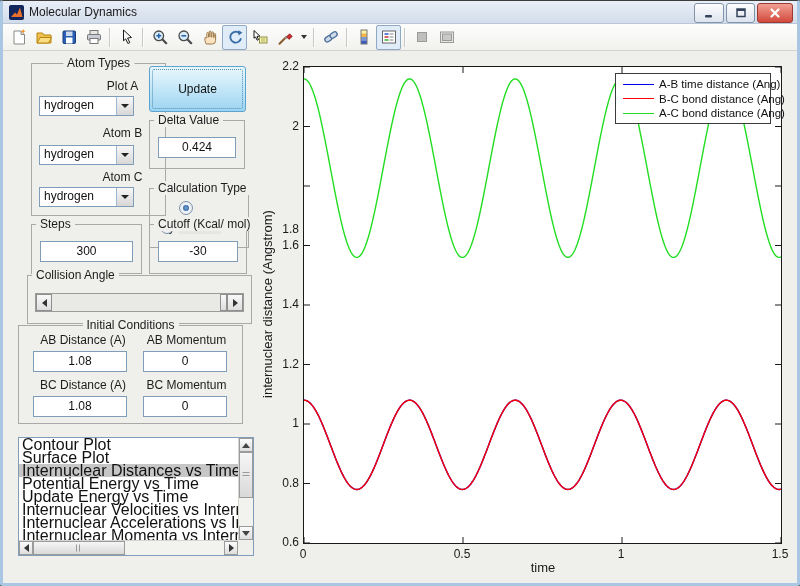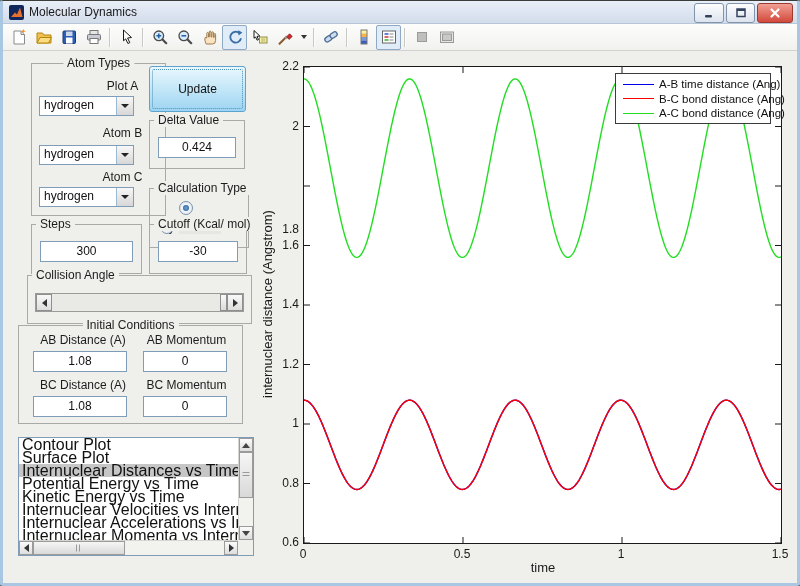--- a/index.html
+++ b/index.html
@@ -328,21 +328,21 @@
       <div class="edit" style="left:14px;top:70px;width:92px;height:19px;">1.08</div>
       <div class="edit" style="left:124px;top:70px;width:82px;height:19px;">0</div>
     </div>
 
     <div class="listbox">
       <div class="rows">
           <div class="lbrow">Contour Plot</div>
           <div class="lbrow">Surface Plot</div>
           <div class="lbrow sel">Internuclear Distances vs Time</div>
           <div class="lbrow">Potential Energy vs Time</div>
-          <div class="lbrow">Kinetic Energy vs Time</div>
+          <div class="lbrow">Update Energy vs Time</div>
           <div class="lbrow">Internuclear Velocities vs Internuclear Distance</div>
           <div class="lbrow">Internuclear Accelerations vs Internuclear Distance</div>
           <div class="lbrow">Internuclear Momenta vs Internuclear Distance</div>
         </div>
       <div class="vscroll">
         <div class="sb-b" style="left:0;top:0;width:14px;height:14px;">
             <span class="tri-u"></span>
           </div>
         <div class="thumbgrip vthumb" style="left:0;top:14px;width:14px;height:46px;"></div>
         <div class="sb-b" style="left:0;bottom:0;width:14px;height:14px;">

